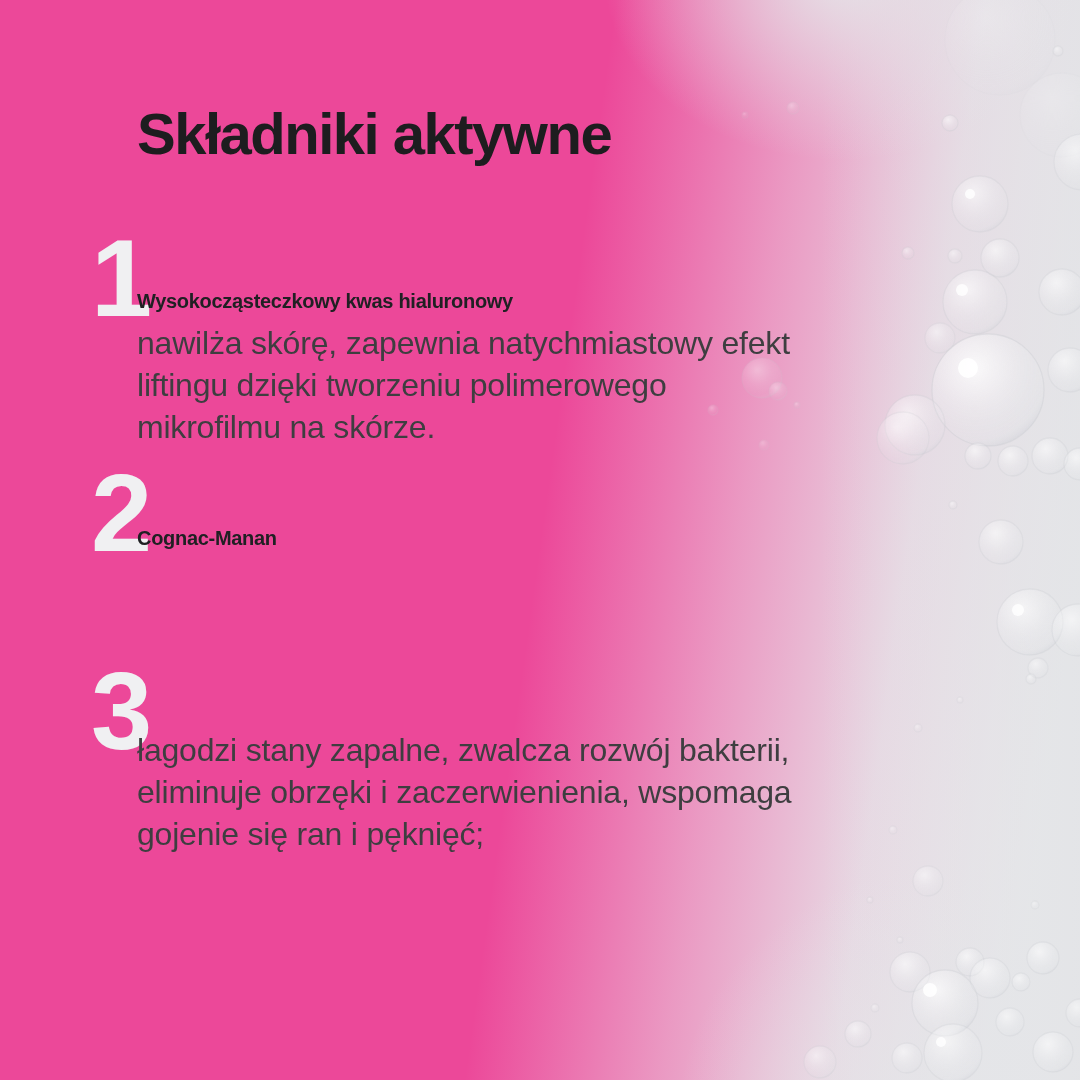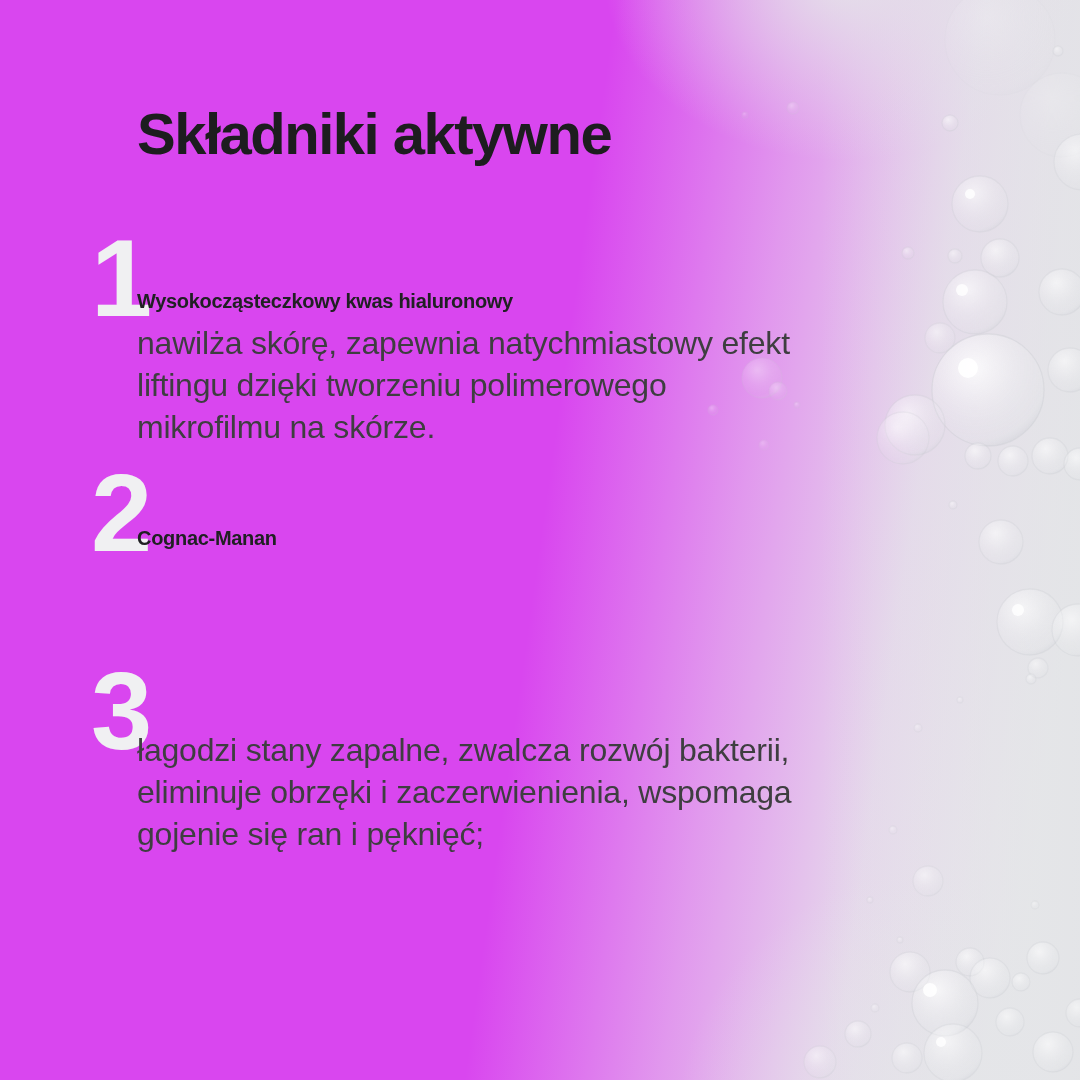--- a/index.html
+++ b/index.html
@@ -1,20 +1,20 @@
 <!DOCTYPE html>
 <html lang="pl"><head>
 <meta charset="utf-8">
 <style>
   html,body{margin:0;padding:0;background:#ffffff;}
   .canvas{
     position:relative;
     width:1080px;height:1080px;
     overflow:hidden;
-    background:#d946ef;
+    background:#ec4899;
     font-family:"Liberation Sans", sans-serif;
   }
   
   .bg-photo{
     position:absolute;inset:0;
     background:
       radial-gradient(340px 260px at 78% -2%, rgba(229,230,233,0.9), rgba(229,230,233,0) 70%),
       radial-gradient(420px 360px at 90% 103%, rgba(228,229,232,0.85), rgba(228,229,232,0) 70%),
       linear-gradient(to right, rgba(233,234,236,0) 76%, rgba(226,227,230,0.75) 100%),
       linear-gradient(98deg, rgba(233,234,236,0) 50%, rgba(233,234,236,0.5) 66%, rgba(231,232,235,0.9) 80%, #e9eaec 94%);

